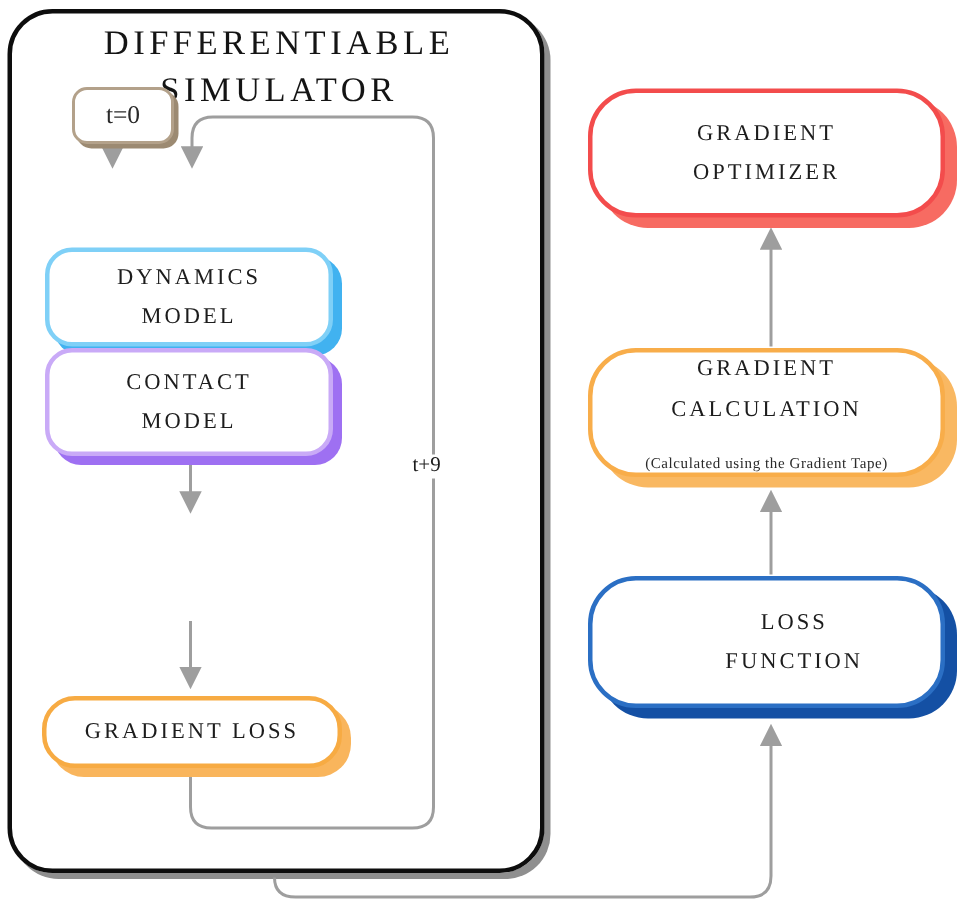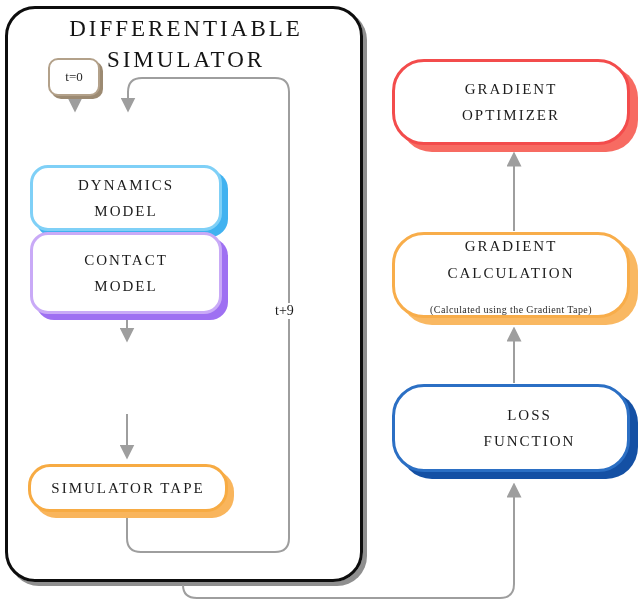--- a/index.html
+++ b/index.html
@@ -32,35 +32,35 @@
   .node-right { border-radius:32px; box-shadow:8px 7px 0 var(--shadow,#aaa); }
   .node-label {
     font-size:15px; letter-spacing:2px; line-height:1.75; color:#1c1c1c;
     white-space:pre-line;
   }
   .node-sublabel {
     font-size:10px; letter-spacing:0.4px; line-height:1.5; color:#2a2a2a;
     max-width:208px; margin-top:16px; white-space:normal;
   }
   .t0-box {
-    position:absolute; left:48px; top:58px; width:52px; height:38px;
+    position:absolute; left:48px; top:58px; width:68px; height:38px;
     box-sizing:border-box; background:#fff;
     border:2px solid #b3a18a; border-radius:10px;
     box-shadow:3px 3px 0 #9c8a72;
     display:flex; align-items:center; justify-content:center;
-    font-size:13px; color:#2a2a2a; z-index:2;
+    font-size:17px; color:#2a2a2a; z-index:2;
   }
   .t-plus {
     position:absolute; left:272px; top:303px; background:#ffffff;
     padding:0 3px; font-size:14px; color:#1c1c1c; z-index:3;
   }
 
   
   #node-dynamics    { left:30px;  top:117px; width:192px; height:66px;margin-top:48px; }
-  #node-contact     { left:30px;  top:232px; width:192px; height:82px; }
+  #node-contact     { left:30px;  top:232px; width:192px; height:72px; }
   #node-integrator  { left:30px;  top:347px; width:192px; height:66px; }
   #node-tape        { left:28px;  top:464px; width:200px; height:48px; border-radius:22px; }
   #node-optimizer   { left:392px; top:59px;  width:238px; height:86px; }
   #node-calculation { left:392px; top:232px; width:238px; height:86px; }
   #node-loss        { left:392px; top:384px; width:238px; height:88px;padding-left:37px; }
 </style>
 </head>
 <body>
 
 <div id="stage" style="--line: #9e9e9e;">
@@ -97,21 +97,21 @@
 MODEL</div>
   </div>
 
   <div class="node" id="node-contact" style="--border: #c9aaf7; --shadow: #9e70f2;">
     <div class="node-label">CONTACT
 MODEL</div>
   </div>
 
 
   <div class="node" id="node-tape" style="--border: #f7ab43; --shadow: #f9b55c;">
-    <div class="node-label">SIMULATOR TAPE</div>
+    <div class="node-label">GRADIENT LOSS</div>
   </div>
 
   <div class="t-plus">t+9</div>
 
   <div class="node node-right" id="node-optimizer" style="--border: #f34c4c; --shadow: #f76b62;">
     <div class="node-label">GRADIENT
 OPTIMIZER</div>
   </div>
 
   <div class="node node-right" id="node-calculation" style="--border: #f8ad4a; --shadow: #f9b862;">

